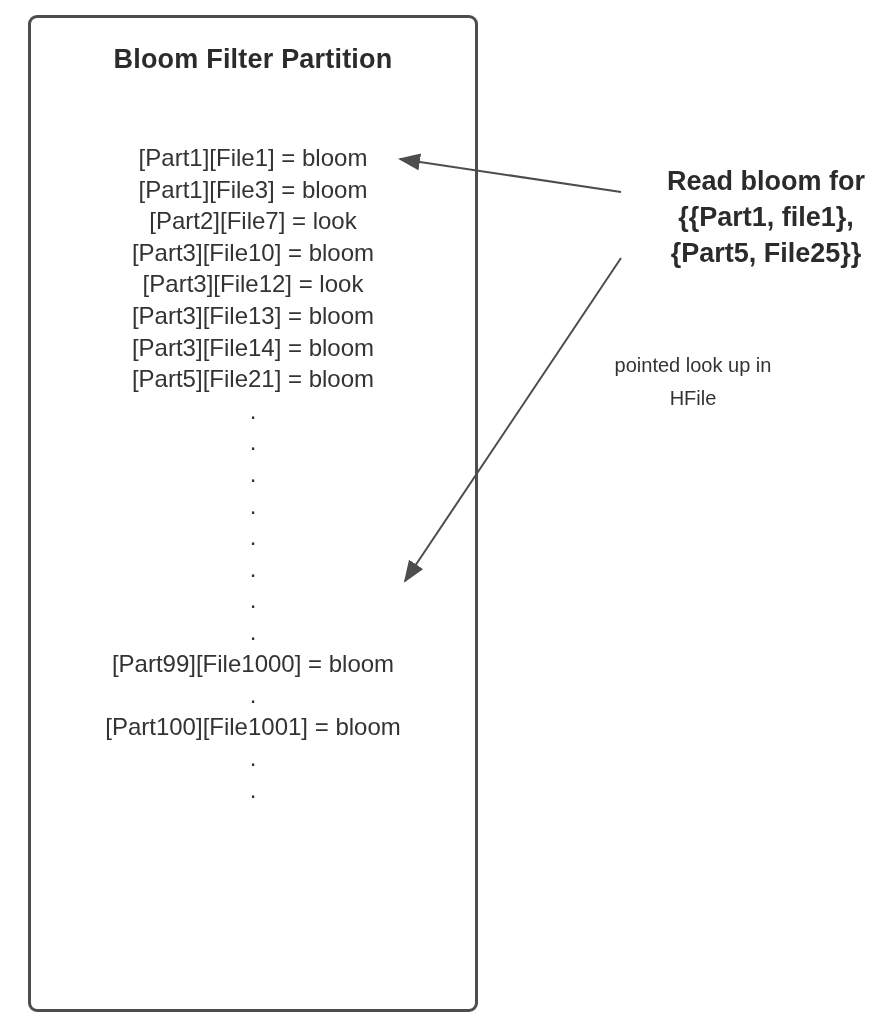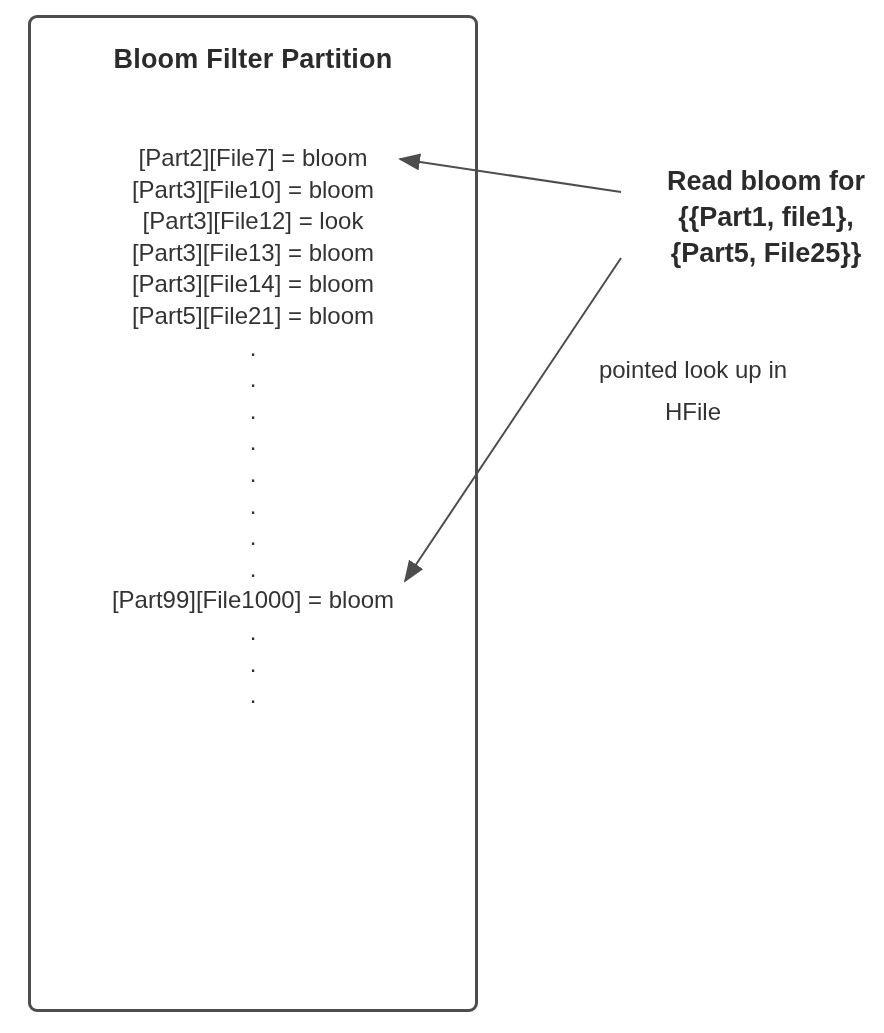--- a/index.html
+++ b/index.html
@@ -73,39 +73,41 @@
     width: 256px;
     font-size: 27px;
     font-weight: bold;
     line-height: 36px;
     color: #2b2b2b;
   }
   .note-hfile {
     left: 565px;
     top: 349px;
     width: 240px;
-    font-size: 24px;
-    line-height: 42px;
+    font-size: 20px;
+    line-height: 33px;
   }
 </style>
 </head>
 <body>
 
 <div class="canvas">
 
   <div class="partition-box">
     <div class="box-title">Bloom Filter Partition</div>
     <div class="entry-list">
 
+        <div class="entry-row">[Part1][File1] = bloom</div>
+
+
+        <div class="entry-row">[Part1][File3] = bloom</div>
 
 
 
-
-
-        <div class="entry-row">[Part2][File7] = bloom</div>
+        <div class="entry-row">[Part2][File7] = look</div>
 
         <div class="entry-row">[Part3][File10] = bloom</div>
 
 
         <div class="entry-row">[Part3][File12] = look</div>
 
         <div class="entry-row">[Part3][File13] = bloom</div>
 
         <div class="entry-row">[Part3][File14] = bloom</div>
 
@@ -125,20 +127,21 @@
         <div class="entry-row">.</div>
 
         <div class="entry-row">.</div>
 
         <div class="entry-row">.</div>
 
         <div class="entry-row">[Part99][File1000] = bloom</div>
 
         <div class="entry-row">.</div>
 
+        <div class="entry-row">[Part100][File1001] = bloom</div>
 
         <div class="entry-row">.</div>
 
         <div class="entry-row">.</div>
       </div>
   </div>
 
   <svg class="arrow-layer" width="884" height="1033" viewBox="0 0 884 1033" xmlns="http://www.w3.org/2000/svg">
     <defs>
       <marker id="arrowhead" markerUnits="userSpaceOnUse" markerWidth="22" markerHeight="17" refX="20" refY="8.5" orient="auto">

